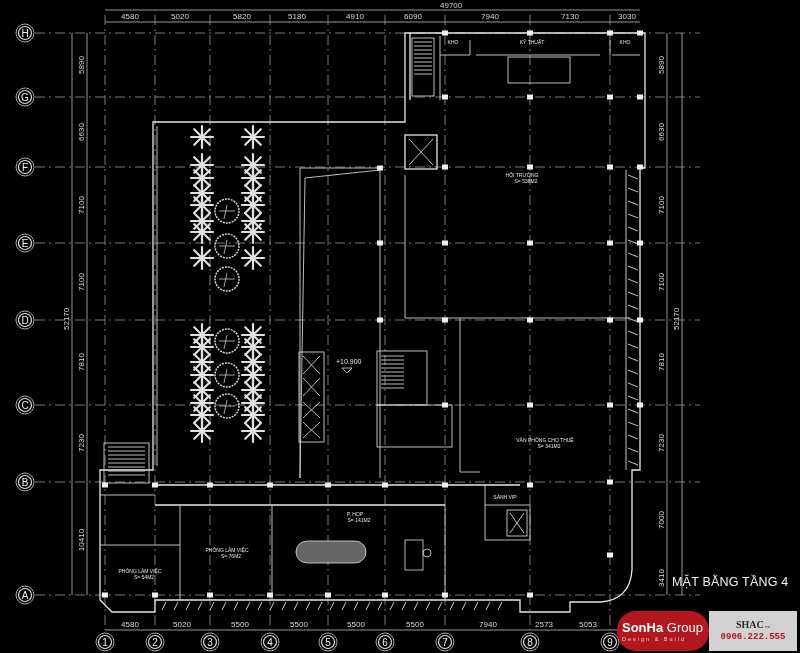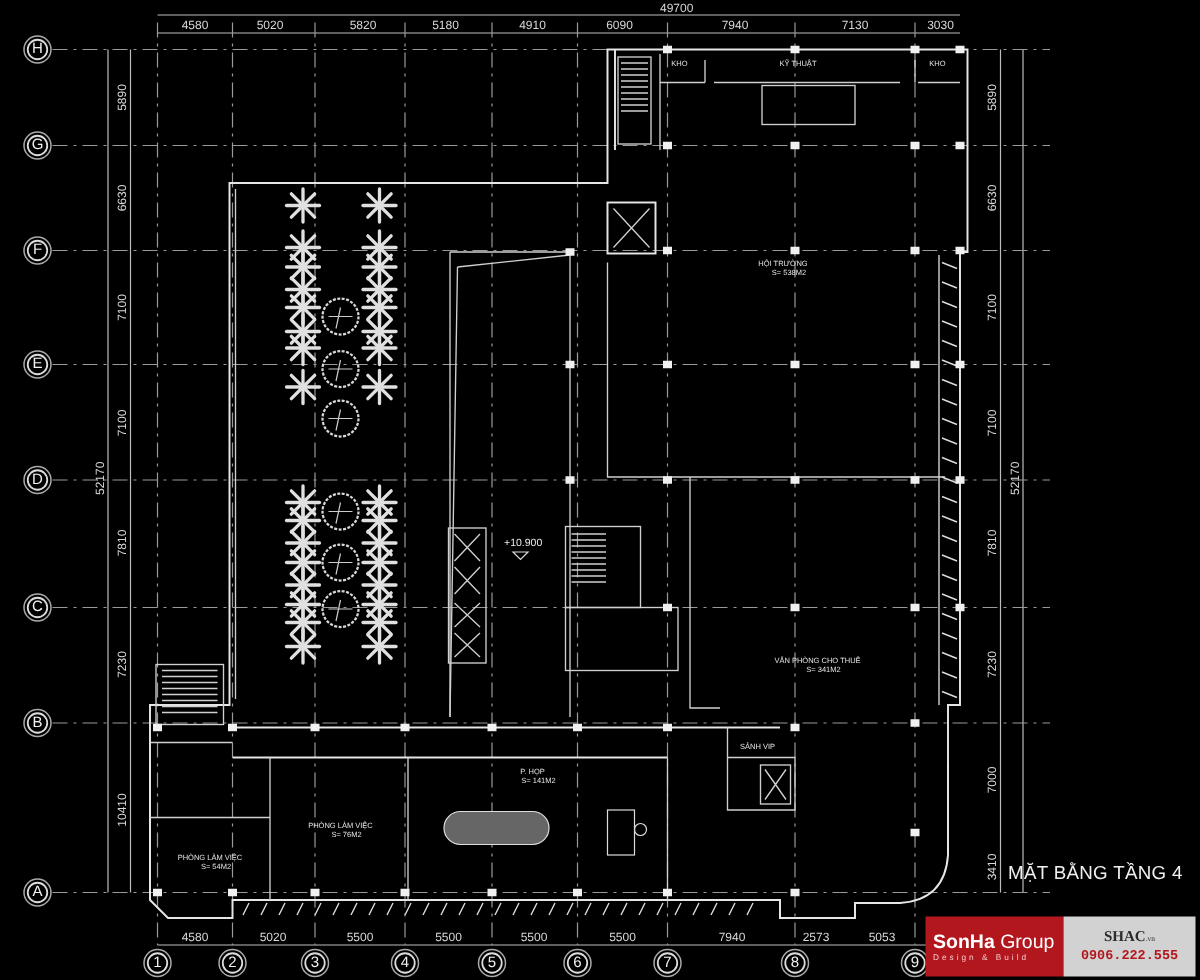--- a/index.html
+++ b/index.html
@@ -11,21 +11,21 @@
   .wall2 { stroke:#d0d0d0; stroke-width:0.9; fill:none; }
   .col { fill:#f0f0f0; }
   .txt { fill:#e8e8e8; font-family:"Liberation Sans", sans-serif; }
   .dim { fill:#d8d8d8; font-size:8px; font-family:"Liberation Sans", sans-serif; }
   .room { fill:#e4e4e4; font-size:5px; font-family:"Liberation Sans", sans-serif; }
   .bubble circle.o { fill:#000; stroke:#aaa; stroke-width:1; }
   .bubble circle.i { fill:#000; stroke:#dcdcdc; stroke-width:1.2; }
   .bubble text { fill:#f2f2f2; font-size:10px; text-anchor:middle; dominant-baseline:central; font-family:"Liberation Sans", sans-serif; }
   .title-label { position:absolute; left:672px; top:575px; color:#f0f0f0; font-size:12.5px; letter-spacing:0.2px; font-family:Liberation Sans, sans-serif; }
   .logo { position:absolute; left:617px; top:611px; width:180px; height:40px; display:flex; }
-  .logo-left { width:92px; background:#b3171e; display:flex; flex-direction:column; justify-content:center; padding-left:5px; box-sizing:border-box; }
+  .logo-left { width:92px; background:#b3171e; display:flex; flex-direction:column; justify-content:center; padding-left:5px; box-sizing:border-box;border-radius:19px; }
   .logo-brand { color:#fff; font-size:13px; font-weight:bold; line-height:13px; white-space:nowrap; }
   .logo-brand .grp { font-weight:normal; }
   .logo-sub { color:#f4c9cb; font-size:5.5px; letter-spacing:2px; margin-top:2px; white-space:nowrap; }
   .logo-right { flex:1; background:#d2d2d2; display:flex; flex-direction:column; align-items:center; justify-content:center; }
   .logo-shac { color:#2b2b2b; font-family:"Liberation Serif", serif; font-weight:bold; font-size:10px; line-height:11px; }
   .logo-shac small { font-size:5px; font-weight:normal; }
   .logo-phone { color:#b3171e; font-family:"Liberation Mono", monospace; font-size:9px; font-weight:bold; line-height:11px; }
 </style>
 </head>
 <body>

